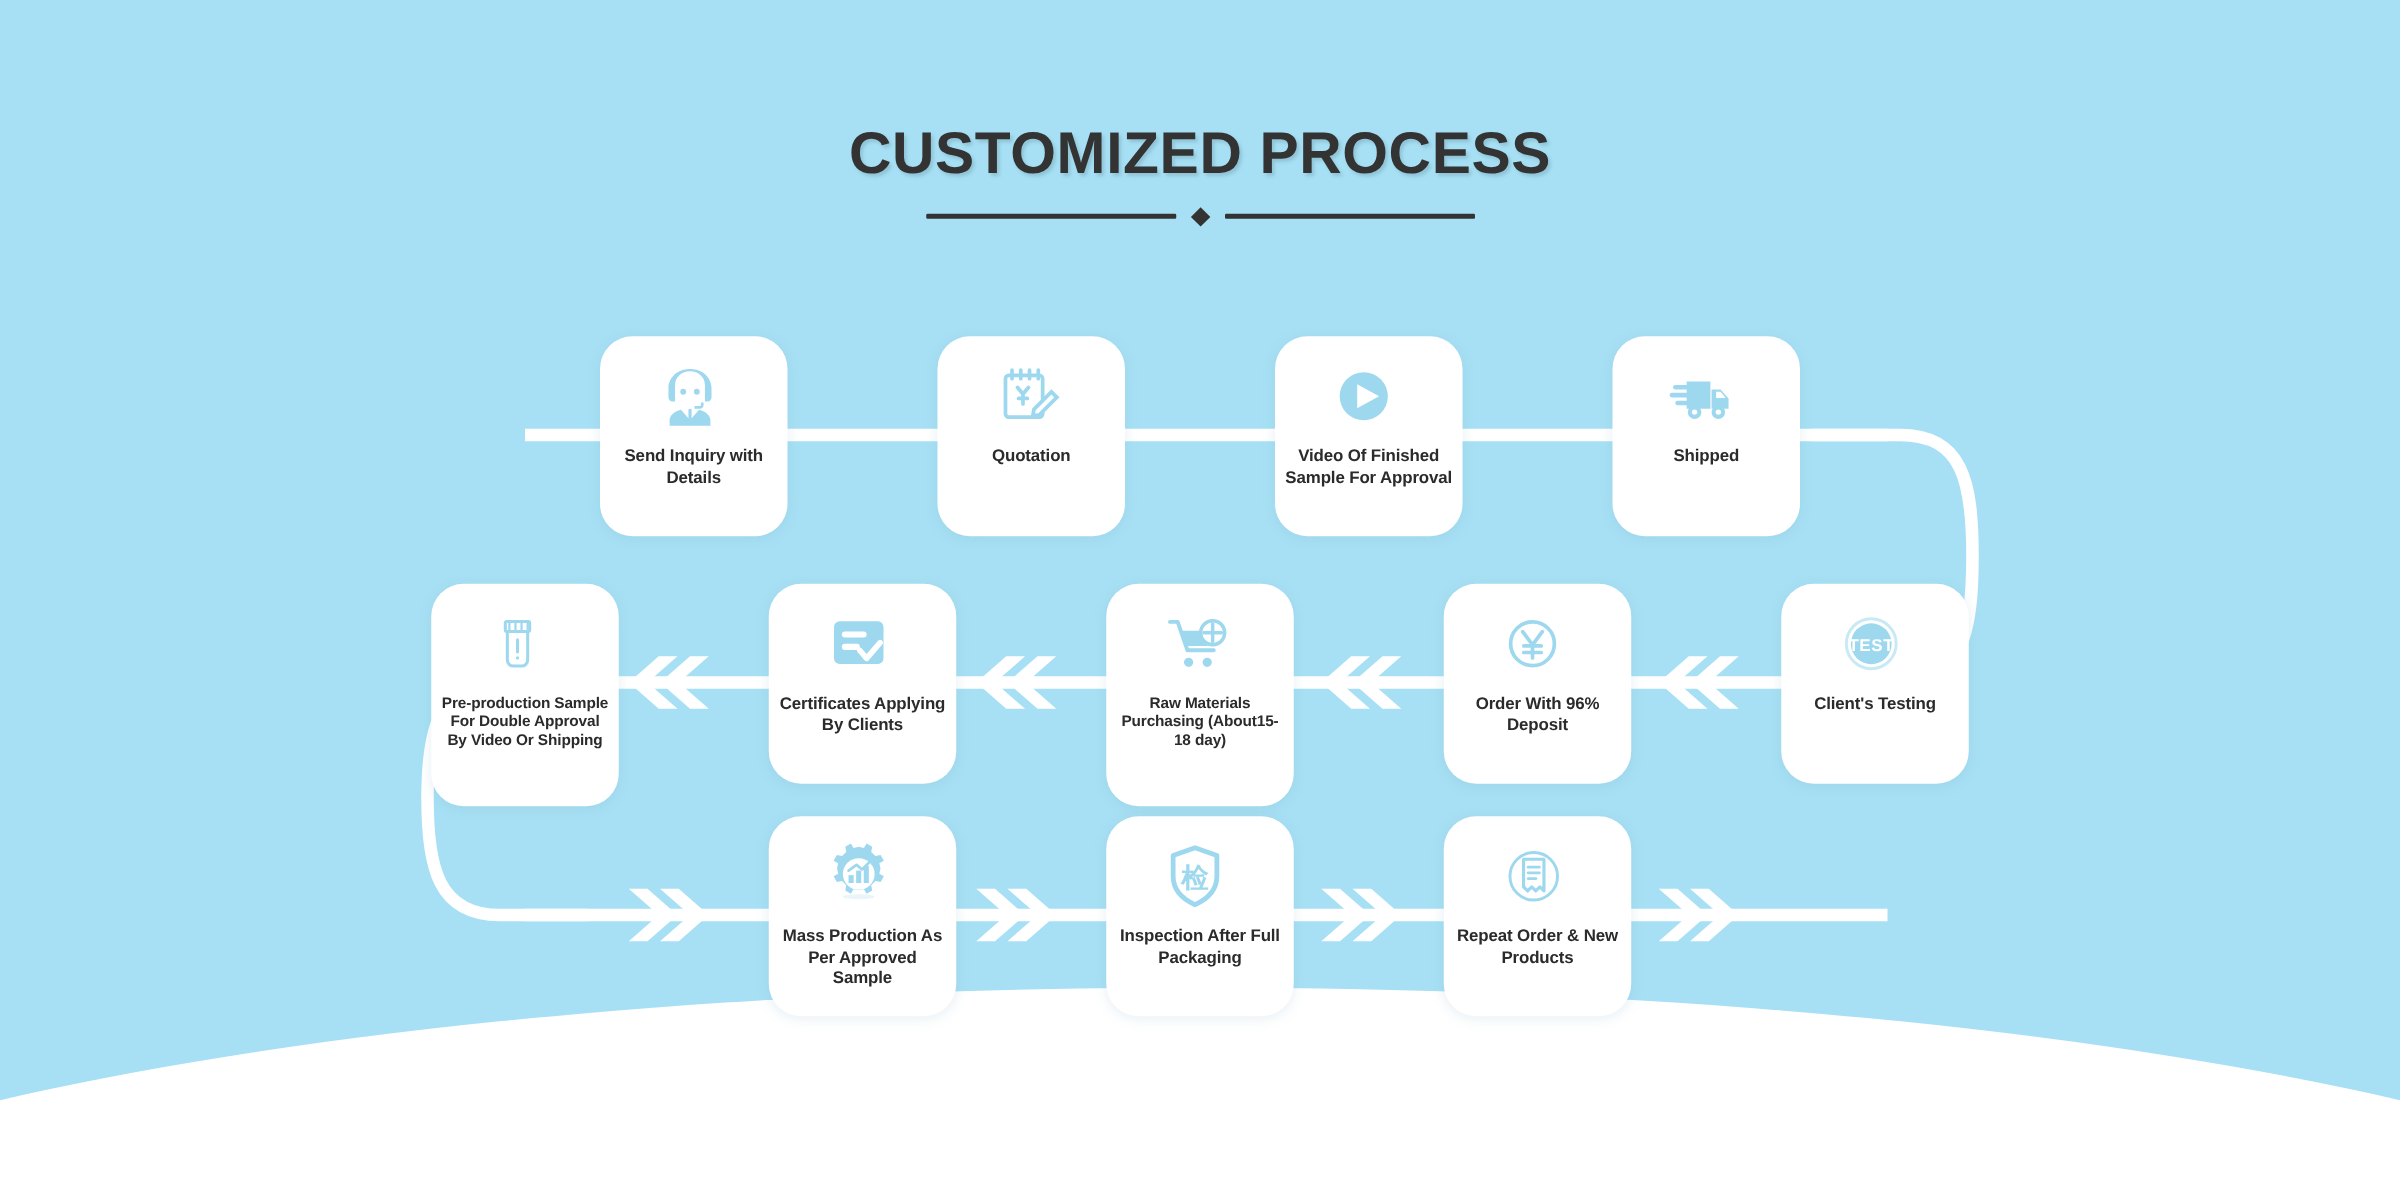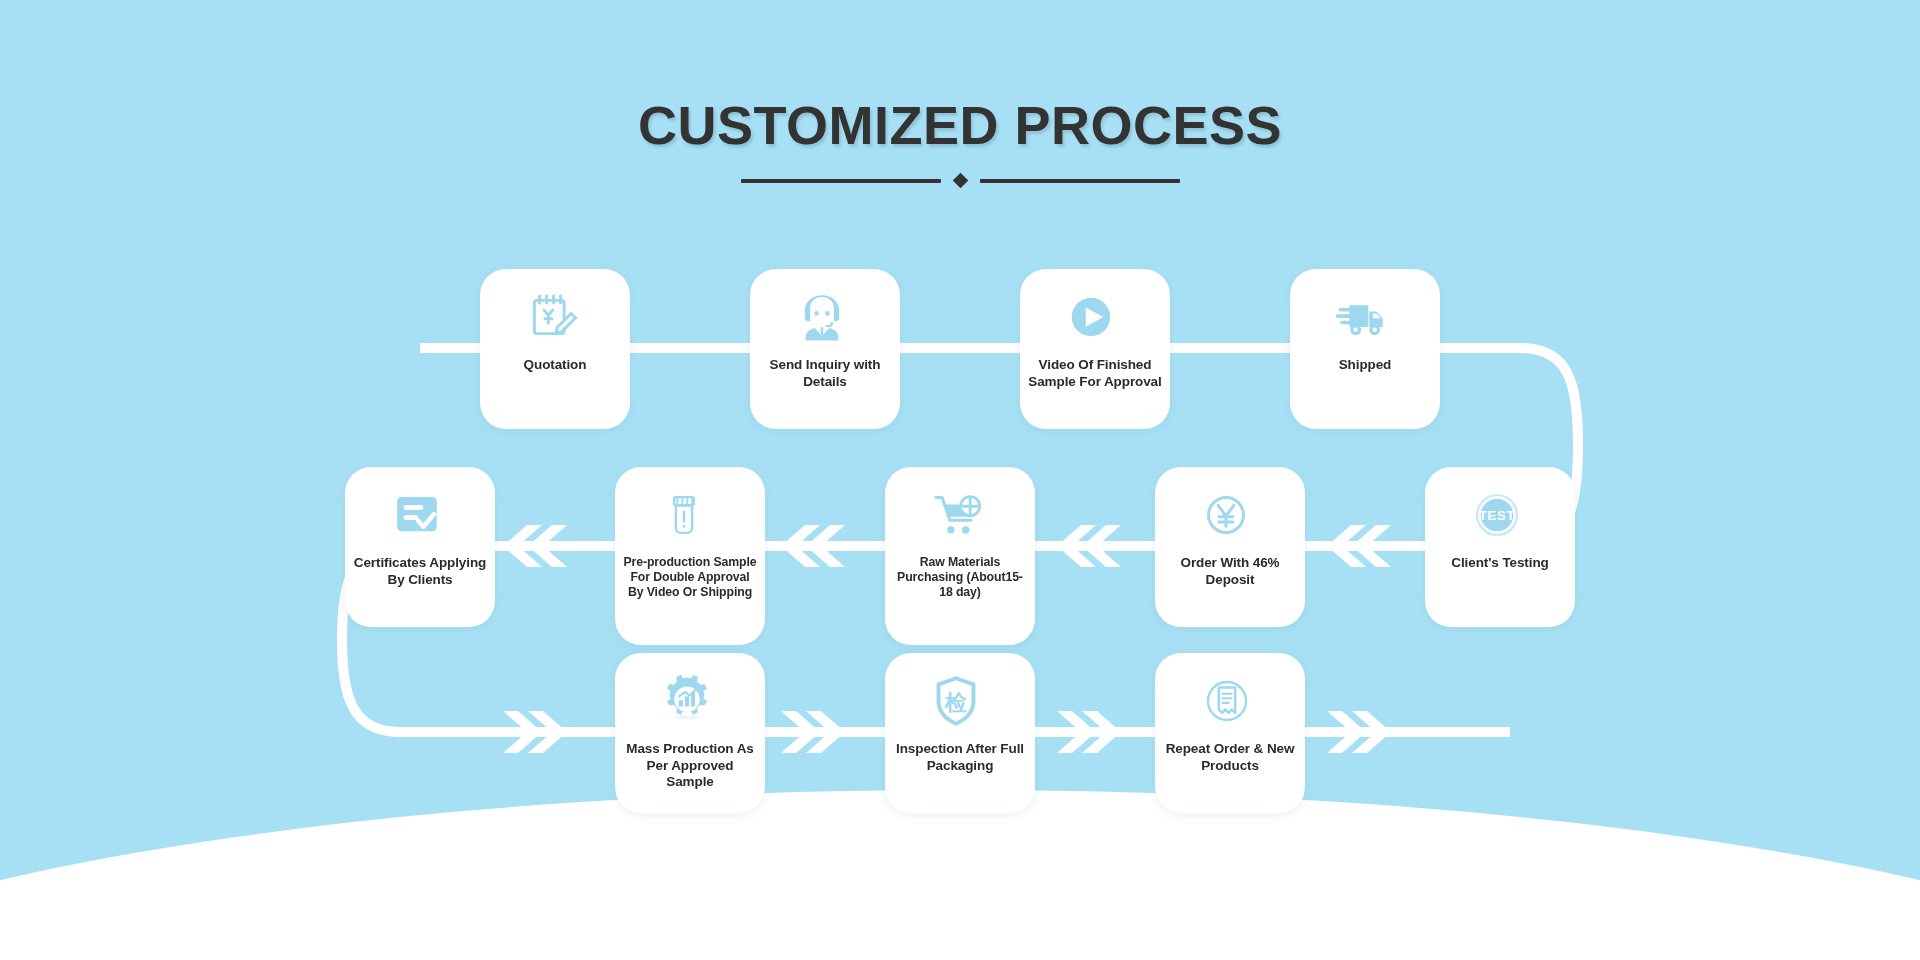--- a/index.html
+++ b/index.html
@@ -17,21 +17,21 @@
 
   
   .header {
     position: absolute;
     top: 96px;
     left: 0;
     width: 100%;
     text-align: center;
   }
   .page-title {
-    font-size: 54px;
+    font-size: 47px;
     font-weight: bold;
     letter-spacing: 0.5px;
     color: #333333;
     text-shadow: 2px 3px 3px rgba(90,130,150,0.30);
     line-height: 1.1;
     margin: 0;
   }
   .divider {
     margin-top: 20px;
     display: flex;
@@ -187,43 +187,43 @@
       <polygon points="1082,456 1106,477 1082,498 1097,498 1121,477 1097,456"></polygon>
       <polygon points="1327,456 1351,477 1327,498 1342,498 1366,477 1342,456"></polygon>
       <polygon points="1352,456 1376,477 1352,498 1367,498 1391,477 1367,456"></polygon>
     </g>
   </svg>
 
   <div class="row row-1">
 
     <div class="card">
       <div class="card-icon">
-        <svg width="56" height="56" viewBox="0 0 64 64" fill="none" stroke="#9ed8ef" stroke-width="3.4">
-          <rect x="13" y="13" width="34" height="38" rx="3"></rect>
-          <path d="M19 8v8M27 8v8M35 8v8M43 8v8" stroke-linecap="round"></path>
-          <path d="M24 24l5 6 5-6M29 30v9M25 34h8" stroke-linecap="round"></path>
-          <path d="M39 44l16-16 5 5-16 16-6 1z" fill="#ffffff"></path>
-        </svg>
-      </div>
-      <div class="card-label">Quotation</div>
-    </div>
-
-    <div class="card">
-      <div class="card-icon">
         <svg width="58" height="58" viewBox="0 0 64 64" fill="#9ed8ef">
           <path d="M32 8c-11 0-19 7.5-19 17v8c0 2 1.6 3.6 3.6 3.6h2.2V22.5C18.8 15 24.6 10 32 10s13.2 5 13.2 12.5v14.1h2.2c2 0 3.6-1.6 3.6-3.6v-8c0-9.5-8-17-19-17z"></path>
           <circle cx="26" cy="28" r="2.6"></circle>
             <circle cx="38" cy="28" r="2.6"></circle>
           <path d="M32 18c5.5 0 10 3.8 10 9.5V35c0 3.6-2.3 6.6-5.6 7.7l-.4 2.1h-8l-.4-2.1C24.3 41.6 22 38.6 22 35v-7.5C22 21.8 26.5 18 32 18z" opacity="0.001"></path>
           <path d="M24 44c-6 1.6-10 5-10 9.4V58h36v-4.6c0-4.4-4-7.8-10-9.4l-8 9-8-9z"></path>
           <rect x="30.6" y="43" width="2.8" height="13" rx="1.2"></rect>
           <path d="M44 37.5v2.2c0 1.8-1.5 3.3-3.3 3.3H36v-2.4h4.7c.5 0 .9-.4.9-.9v-2.2H44z"></path>
         </svg>
       </div>
       <div class="card-label">Send Inquiry with Details</div>
+    </div>
+
+    <div class="card">
+      <div class="card-icon">
+        <svg width="56" height="56" viewBox="0 0 64 64" fill="none" stroke="#9ed8ef" stroke-width="3.4">
+          <rect x="13" y="13" width="34" height="38" rx="3"></rect>
+          <path d="M19 8v8M27 8v8M35 8v8M43 8v8" stroke-linecap="round"></path>
+          <path d="M24 24l5 6 5-6M29 30v9M25 34h8" stroke-linecap="round"></path>
+          <path d="M39 44l16-16 5 5-16 16-6 1z" fill="#ffffff"></path>
+        </svg>
+      </div>
+      <div class="card-label">Quotation</div>
     </div>
 
 
     <div class="card">
       <div class="card-icon">
         <svg width="56" height="56" viewBox="0 0 64 64">
           <circle cx="32" cy="32" r="22" fill="#9ed8ef"></circle>
           <polygon points="26,21 46,32 26,43" fill="#ffffff"></polygon>
         </svg>
       </div>
@@ -244,43 +244,43 @@
           <circle cx="46" cy="46" r="6"></circle>
             <circle cx="46" cy="46" r="2.4" fill="#ffffff"></circle>
         </svg>
       </div>
       <div class="card-label">Shipped</div>
     </div>
   </div>
 
   <div class="row row-2">
 
-    <div class="card">
-      <div class="card-icon">
-        <svg width="58" height="54" viewBox="0 0 64 60">
-          <rect x="10" y="10" width="44" height="38" rx="5" fill="#9ed8ef"></rect>
-          <rect x="17" y="19" width="22" height="5.5" rx="2.7" fill="#ffffff"></rect>
-          <rect x="17" y="30" width="16" height="5.5" rx="2.7" fill="#ffffff"></rect>
-          <path d="M33 36l6 7 12-14" fill="none" stroke="#ffffff" stroke-width="5" stroke-linecap="round" stroke-linejoin="round"></path>
-        </svg>
-      </div>
-      <div class="card-label">Certificates Applying By Clients</div>
-    </div>
-
     <div class="card tall">
       <div class="card-icon">
         <svg width="52" height="56" viewBox="0 0 64 64" fill="none" stroke="#9ed8ef" stroke-width="3">
           <rect x="20" y="10" width="24" height="10" rx="1.5"></rect>
           <path d="M24 10v10M30 10v10M36 10v10M42 10v10" stroke-width="2.2"></path>
           <path d="M22 20h20v28a6 6 0 0 1-6 6h-8a6 6 0 0 1-6-6z"></path>
           <path d="M32 28v12" stroke-linecap="round"></path>
           <circle cx="32" cy="46" r="1.6" fill="#9ed8ef" stroke="none"></circle>
         </svg>
       </div>
       <div class="card-label small">Pre-production Sample For Double Approval By Video Or Shipping</div>
+    </div>
+
+    <div class="card">
+      <div class="card-icon">
+        <svg width="58" height="54" viewBox="0 0 64 60">
+          <rect x="10" y="10" width="44" height="38" rx="5" fill="#9ed8ef"></rect>
+          <rect x="17" y="19" width="22" height="5.5" rx="2.7" fill="#ffffff"></rect>
+          <rect x="17" y="30" width="16" height="5.5" rx="2.7" fill="#ffffff"></rect>
+          <path d="M33 36l6 7 12-14" fill="none" stroke="#ffffff" stroke-width="5" stroke-linecap="round" stroke-linejoin="round"></path>
+        </svg>
+      </div>
+      <div class="card-label">Certificates Applying By Clients</div>
     </div>
 
     <div class="card tall">
       <div class="card-icon">
         <svg width="58" height="56" viewBox="0 0 64 64">
           <path d="M8 12h7l9 26h24" fill="none" stroke="#9ed8ef" stroke-width="3.6" stroke-linecap="round" stroke-linejoin="round"></path>
           <path d="M17 20h30l-5 14H22z" fill="#9ed8ef"></path>
           <circle cx="25" cy="49" r="4.2" fill="#9ed8ef"></circle>
           <circle cx="42" cy="49" r="4.2" fill="#9ed8ef"></circle>
           <circle cx="47" cy="22" r="11" fill="#ffffff" stroke="#9ed8ef" stroke-width="3.2"></circle>
@@ -290,21 +290,21 @@
       <div class="card-label small">Raw Materials Purchasing (About15-18 day)</div>
     </div>
 
     <div class="card">
       <div class="card-icon">
         <svg width="56" height="56" viewBox="0 0 64 64" fill="none" stroke="#9ed8ef" stroke-width="3.4">
           <circle cx="32" cy="32" r="20"></circle>
           <path d="M23 21l9 12 9-12M32 33v12M24 34h16M24 40h16" stroke-linecap="round"></path>
         </svg>
       </div>
-      <div class="card-label">Order With 46% Deposit</div>
+      <div class="card-label">Order With 96% Deposit</div>
     </div>
 
     <div class="card">
       <div class="card-icon">
         <svg width="58" height="58" viewBox="0 0 64 64">
           <circle cx="32" cy="32" r="22" fill="none" stroke="#c9e9f7" stroke-width="2.6"></circle>
           <circle cx="32" cy="32" r="18" fill="#9ed8ef"></circle>
           <text x="32" y="38" text-anchor="middle" font-family="Liberation Sans, sans-serif" font-size="15" font-weight="bold" fill="#ffffff" letter-spacing="0.5">TEST</text>
         </svg>
       </div>

